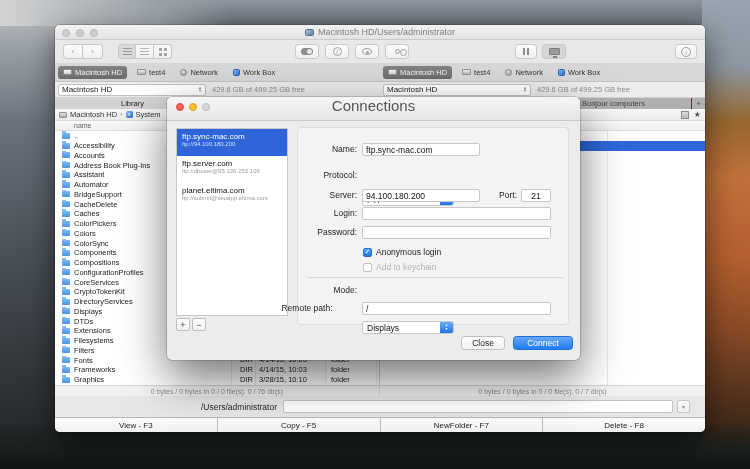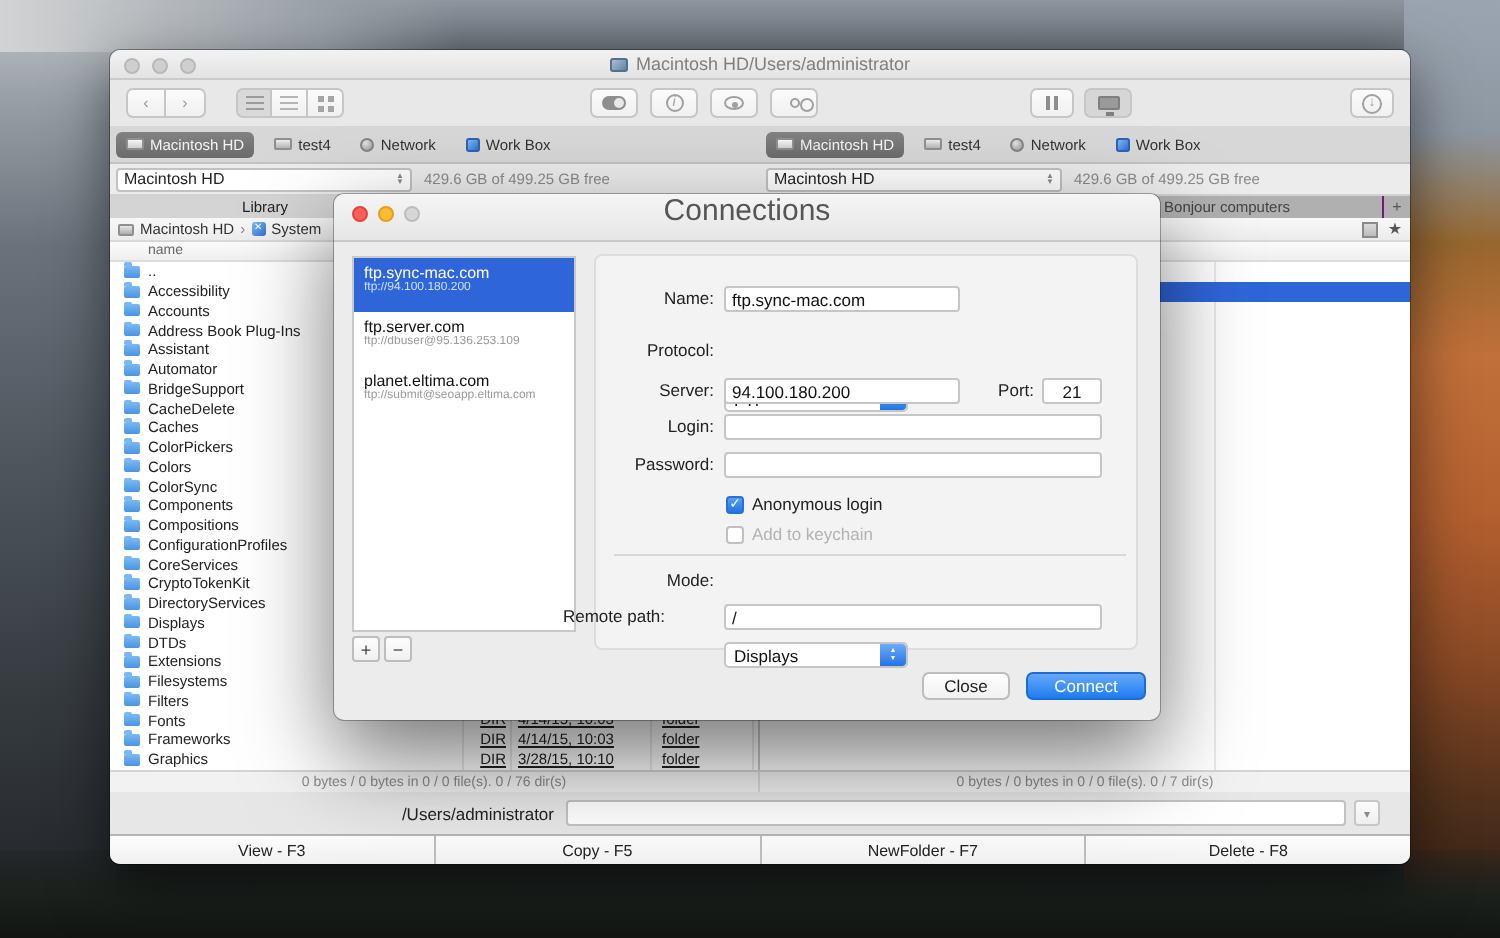--- a/index.html
+++ b/index.html
@@ -90,21 +90,21 @@
 
   .colhead { height:10px; background:linear-gradient(#fbfbfb,#efefef); border-bottom:1px solid #ddd; position:relative;
              font-size:7px; color:#666; }
   .colhead span { position:absolute; top:1px; }
   .rows { position:absolute; top:22px; left:0; right:0; bottom:0; }
   .frow { height:9.75px; display:flex; align-items:center; padding-left:7px; gap:4px; font-size:7.5px; color:#222;
           position:relative; white-space:nowrap; }
   .frow.selected { background:#2e66d9; color:#fff; }
   .ic-folder { width:8px; height:6px; border-radius:1px; background:linear-gradient(#7ab8f5,#4a94e0); position:relative; flex:none; }
   .ic-folder::before { content:""; position:absolute; left:0; top:-1.5px; width:4px; height:2px; border-radius:1px 1px 0 0; background:#7ab8f5; }
-  .cell { position:absolute; top:0; height:9.75px; line-height:9.75px; font-size:7.5px;text-decoration:underline; }
+  .cell { position:absolute; top:0; height:9.75px; line-height:9.75px; font-size:7.5px; }
   .colsep { position:absolute; top:0; bottom:0; width:1px; background:#e9e9e9; }
 
   .statusbar { position:absolute; top:360px; left:0; width:650px; height:11px; background:#f2f2f2;
                border-top:1px solid #d4d4d4; display:flex; }
   .statushalf { width:325px; font-size:7px; color:#8a8a8a; display:flex; align-items:center; justify-content:center; }
   .statushalf.l { border-right:1px solid #d9d9d9; }
 
   .pathbar { position:absolute; top:371px; left:0; width:650px; height:21px; background:#e7e7e7; display:flex; align-items:center; }
   .pathlabel { width:228px; text-align:right; font-size:8.5px; color:#222; padding-right:6px; }
   .pathinput { width:390px; height:13px; background:#fff; border:1px solid #c2c2c2; border-radius:2px; font-size:8px; padding:0 3px;

